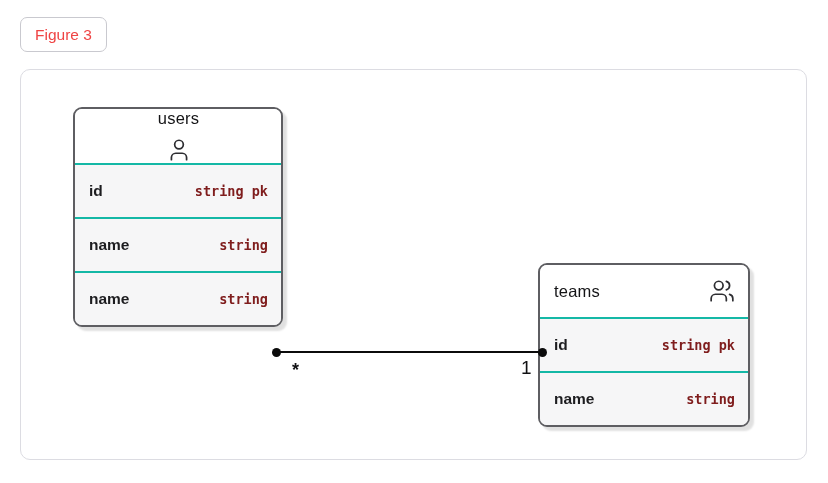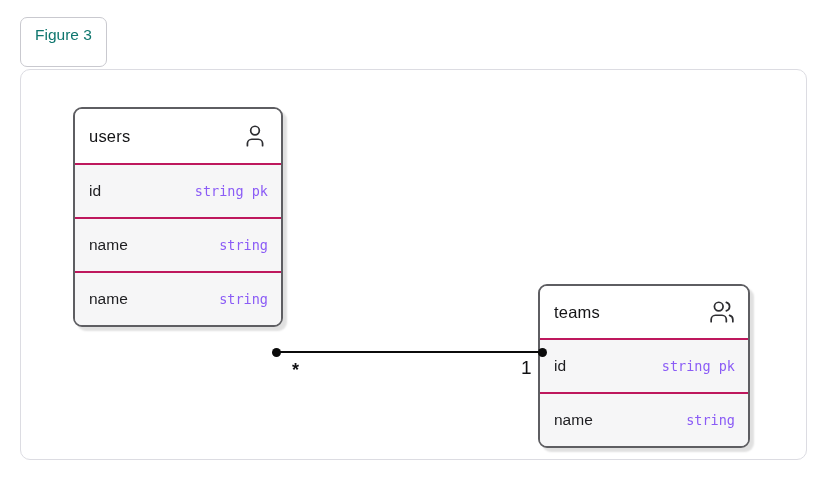--- a/index.html
+++ b/index.html
@@ -13,28 +13,28 @@
     width: 828px;
     height: 483px;
     background: #ffffff;
     overflow: hidden;
   }
   
   .figure-chip {
     position: absolute;
     left: 20px;
     top: 17px;
-    height: 50px;
+    height: 35px;
     line-height: 33px;
     padding: 0 14px;
     border: 1.5px solid #c9c9cf;
     border-radius: 7px;
     background: #ffffff;
     font-size: 15.5px;
-    color: #0f766e;
+    color: #ef4444;
     box-sizing: border-box;
   }
   
   .panel {
     position: absolute;
     left: 20px;
     top: 69px;
     width: 787px;
     height: 391px;
     border: 1.5px solid #dcdce2;
@@ -64,37 +64,38 @@
     color: #141416;
     letter-spacing: 0.2px;
   }
   .entity .t-icon { display: flex; color: #2e2e32; }
   .entity .t-row {
     display: flex;
     align-items: center;
     justify-content: space-between;
     padding: 0 13px 0 14px;
     background: #f6f6f7;
-    border-top: 2px solid #be185d;
+    border-top: 2px solid #14b8a6;
     height: 54px;
     box-sizing: border-box;
+    font-weight: bold;
   }
   .entity .f-name {
     font-size: 15.5px;
     color: #1d1d20;
   }
   .entity .f-type {
     font-family: "DejaVu Sans Mono", "Liberation Mono", monospace;
     font-size: 13.5px;
-    color: #8b5cf6;
+    color: #7f1d1d;
     white-space: pre;
   }
   #users-table { left: 73px; top: 107px; width: 210px; }
-  #users-table .t-header { height: 54px; }
-  #teams-table { left: 538px; top: 284px; width: 212px; }
+  #users-table .t-header { height: 54px; flex-direction: column; }
+  #teams-table { left: 538px; top: 263px; width: 212px; }
   #teams-table .t-header { height: 52px; }
   
   .rel-line {
     position: absolute;
     left: 277px;
     top: 351px;
     width: 266px;
     height: 2px;
     background: #0b0b0b;
   }

